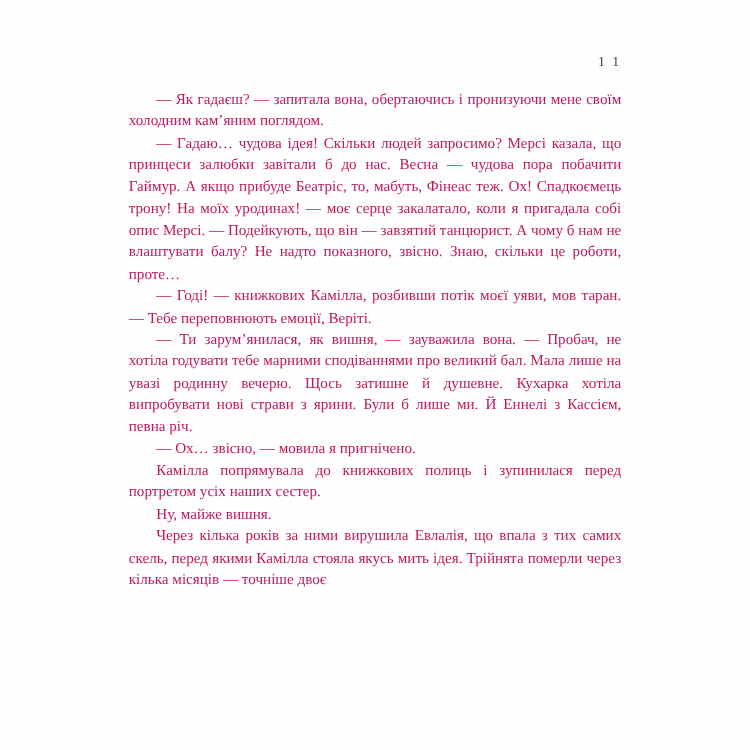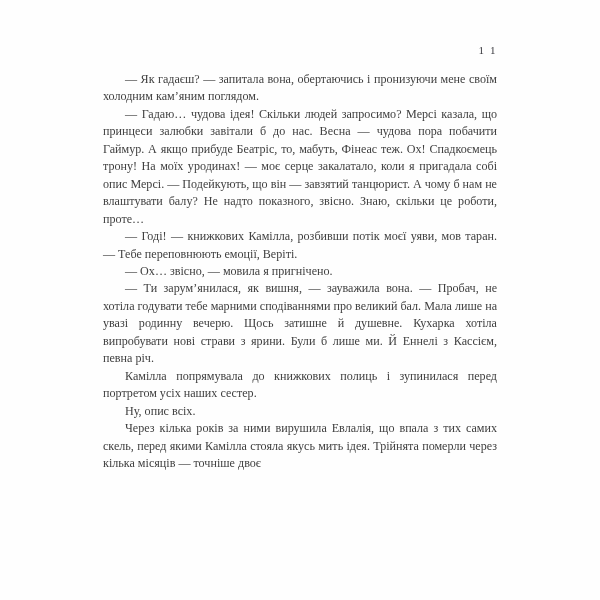--- a/index.html
+++ b/index.html
@@ -36,21 +36,21 @@
   }
 
   
   .textblock {
     position: absolute;
     top: 71px;
     left: 103px;
     width: 394px;
     font-size: 12.1px;
     line-height: 17.45px;
-    color: #404040;
+    color: #be185d;
     text-align: justify;
     text-justify: inter-word;
     -webkit-hyphens: none;
     hyphens: none;
   }
 
   .textblock p {
     margin: 0;
     text-indent: 22px;
     text-align: justify;
@@ -65,20 +65,20 @@
 <body>
 
 <div class="page">
 
   <div class="folio">1 1</div>
 
   <div class="textblock">
     <p>— Як гадаєш? — запитала вона, обертаючись і пронизуючи мене своїм холодним кам’яним поглядом.</p>
     <p>— Гадаю… чудова ідея! Скільки людей запросимо? Мерсі казала, що принцеси залюбки завітали б до нас. Весна — чудова пора побачити Гаймур. А якщо прибуде Беатріс, то, мабуть, Фінеас теж. Ох! Спадкоємець трону! На моїх уродинах! — моє серце закалатало, коли я пригадала собі опис Мерсі. — Подейкують, що він — завзятий танцюрист. А чому б нам не влаштувати балу? Не надто показного, звісно. Знаю, скільки це роботи, проте…</p>
     <p>— Годі! — книжкових Камілла, розбивши потік моєї уяви, мов таран. — Тебе переповнюють емоції, Веріті.</p>
+    <p>— Ти зарум’янилася, як вишня, — зауважила вона. — Пробач, не хотіла годувати тебе марними сподіваннями про великий бал. Мала лише на увазі родинну вечерю. Щось затишне й душевне. Кухарка хотіла випробувати нові страви з ярини. Були б лише ми. Й Еннелі з Кассієм, певна річ.</p>
     <p>— Ох… звісно, — мовила я пригнічено.</p>
-    <p>— Ти зарум’янилася, як вишня, — зауважила вона. — Пробач, не хотіла годувати тебе марними сподіваннями про великий бал. Мала лише на увазі родинну вечерю. Щось затишне й душевне. Кухарка хотіла випробувати нові страви з ярини. Були б лише ми. Й Еннелі з Кассієм, певна річ.</p>
     <p>Камілла попрямувала до книжкових полиць і зупинилася перед портретом усіх наших сестер.</p>
-    <p>Ну, опис всіх.</p>
+    <p>Ну, майже вишня.</p>
     <p>Через кілька років за ними вирушила Евлалія, що впала з тих самих скель, перед якими Камілла стояла якусь мить ідея. Трійнята померли через кілька місяців — точніше двоє</p>
   </div>
 
 </div>
 
 </body></html>

